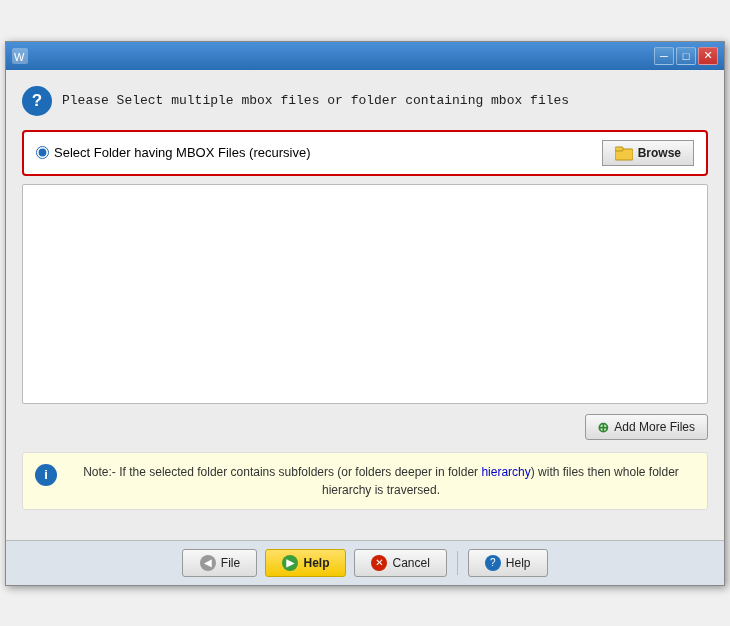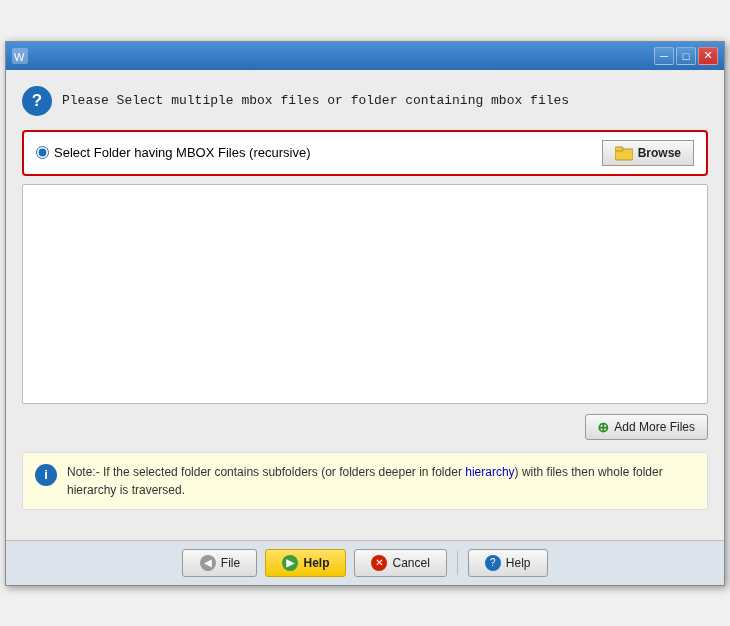--- a/index.html
+++ b/index.html
@@ -201,20 +201,21 @@
       align-items: center;
       justify-content: center;
       flex-shrink: 0;
       margin-top: 1px;
     }
 
     .note-text {
       font-size: 12px;
       color: #333;
       line-height: 1.5;
+      text-align: center;
     }
 
     .note-text .highlight {
       color: #0000cc;
     }
 
     .footer {
       background: #dde3ea;
       border-top: 1px solid #bbb;
       padding: 8px 16px;

